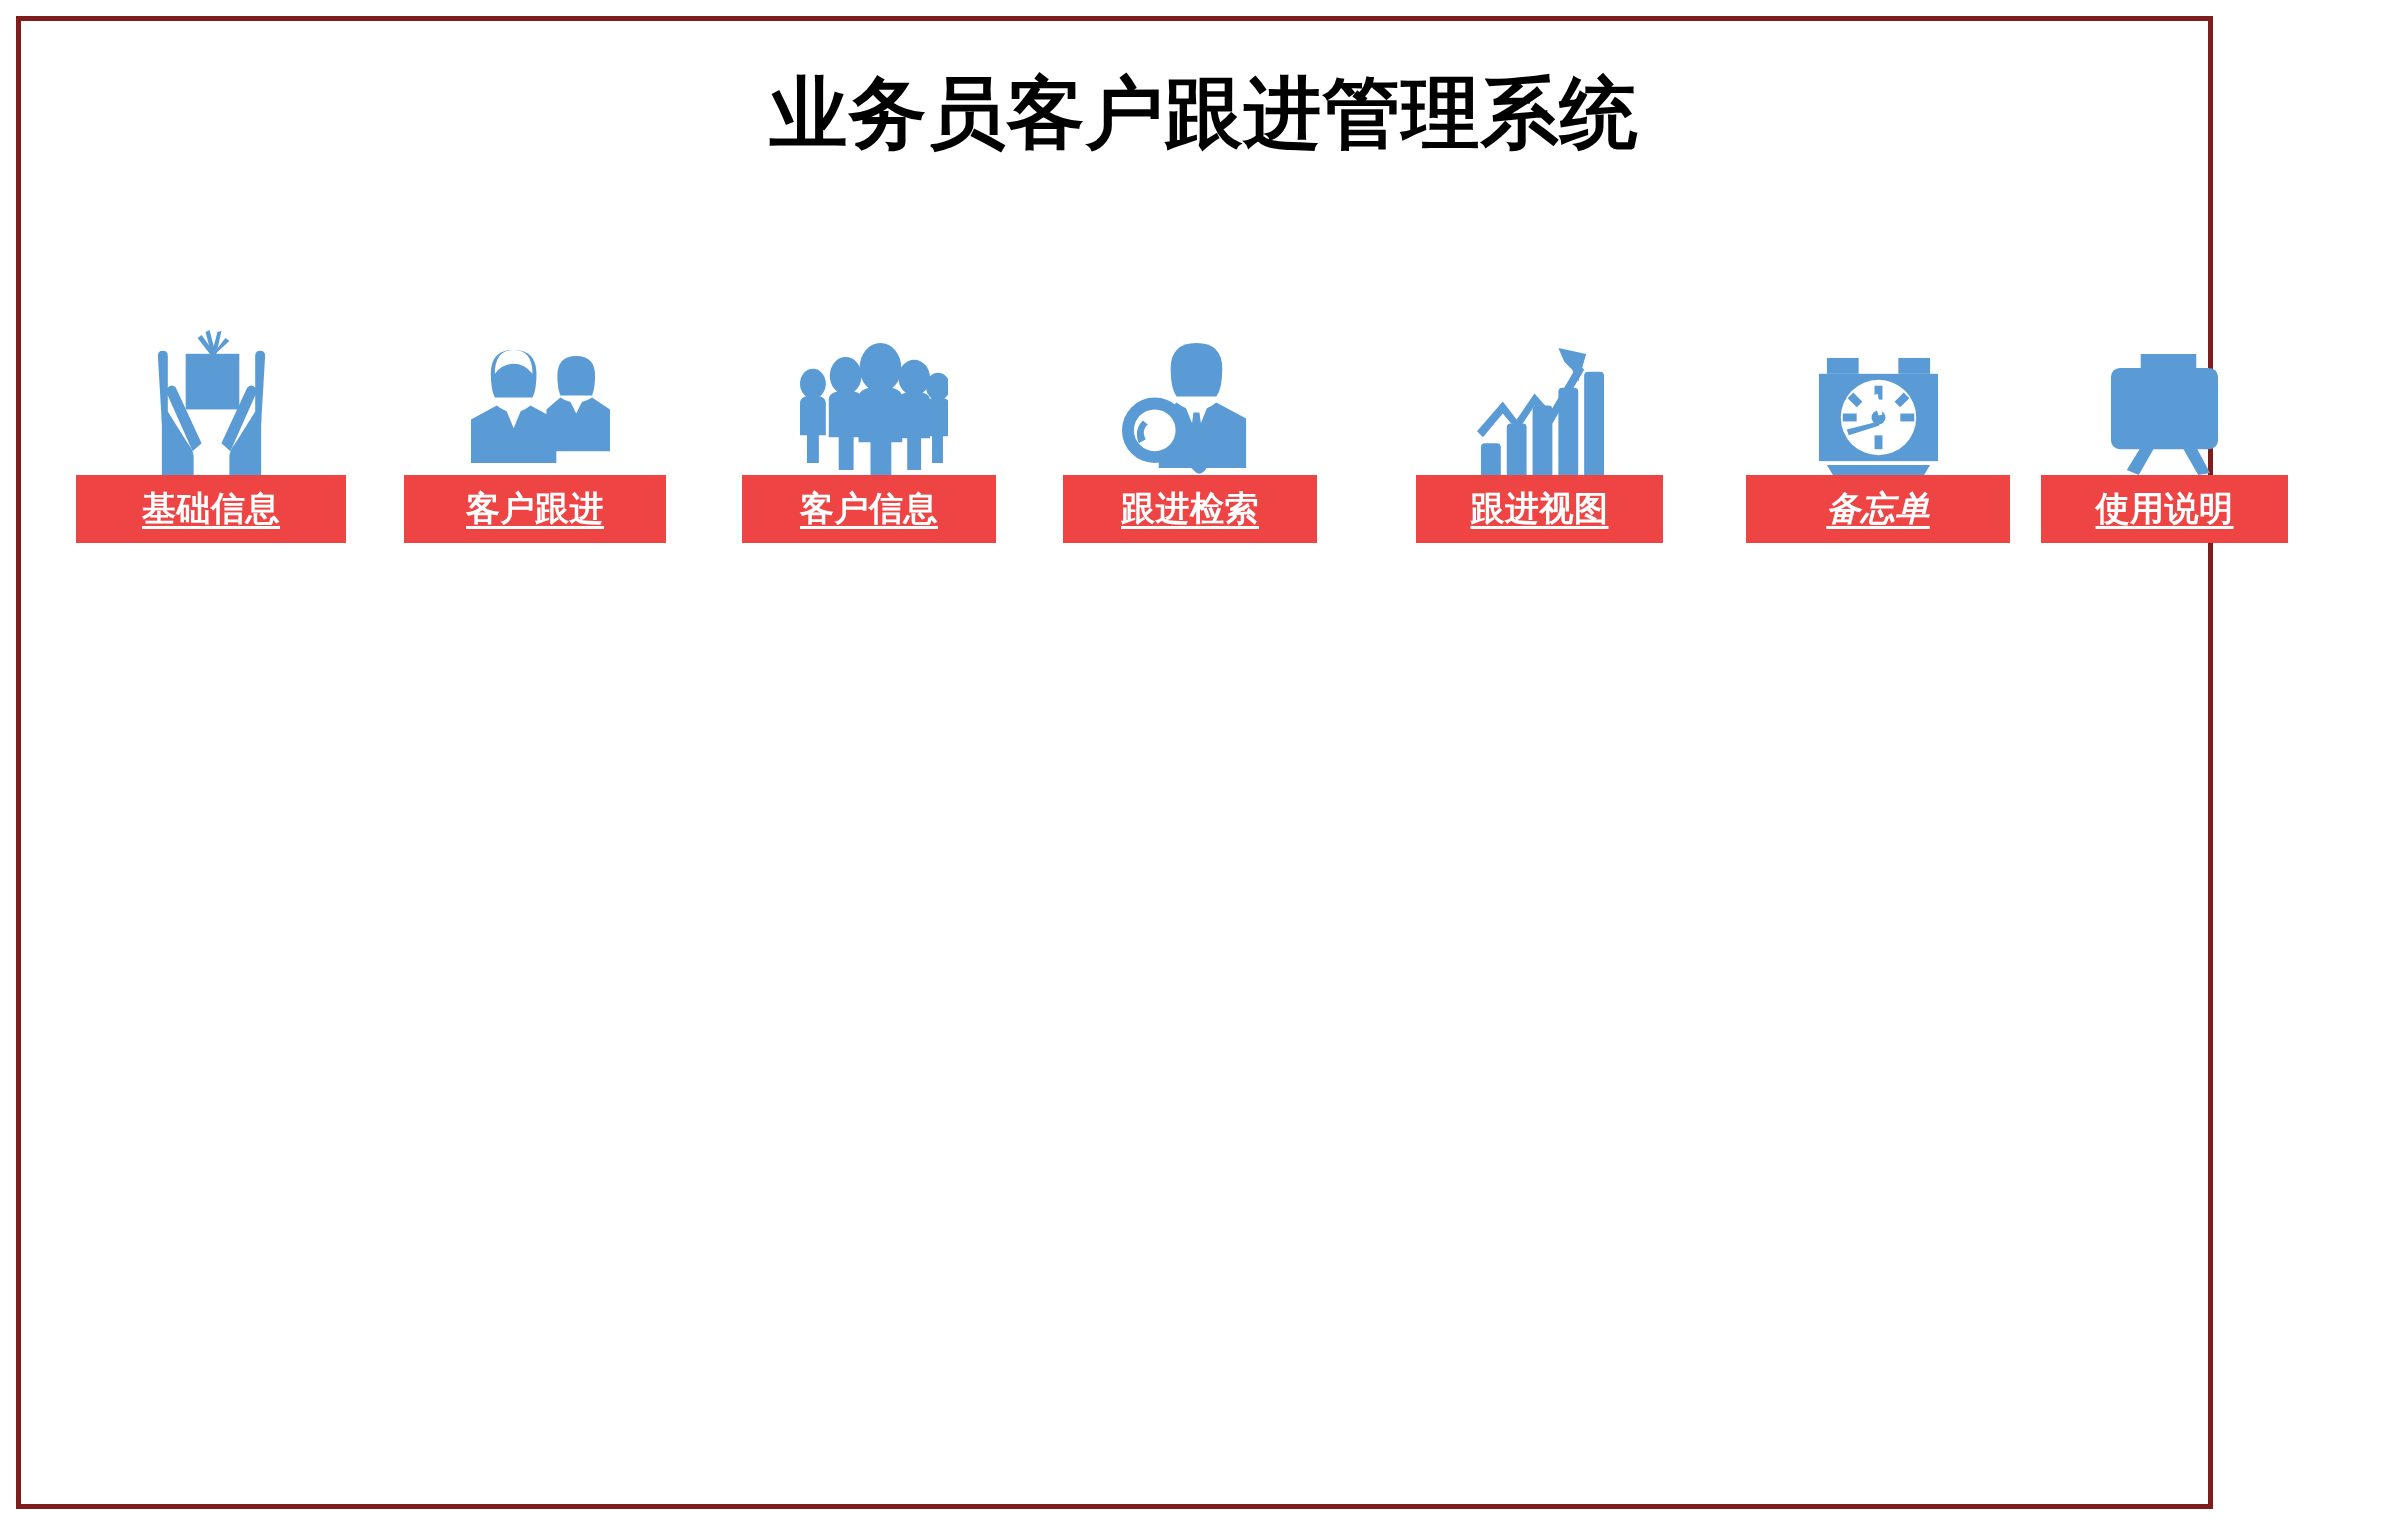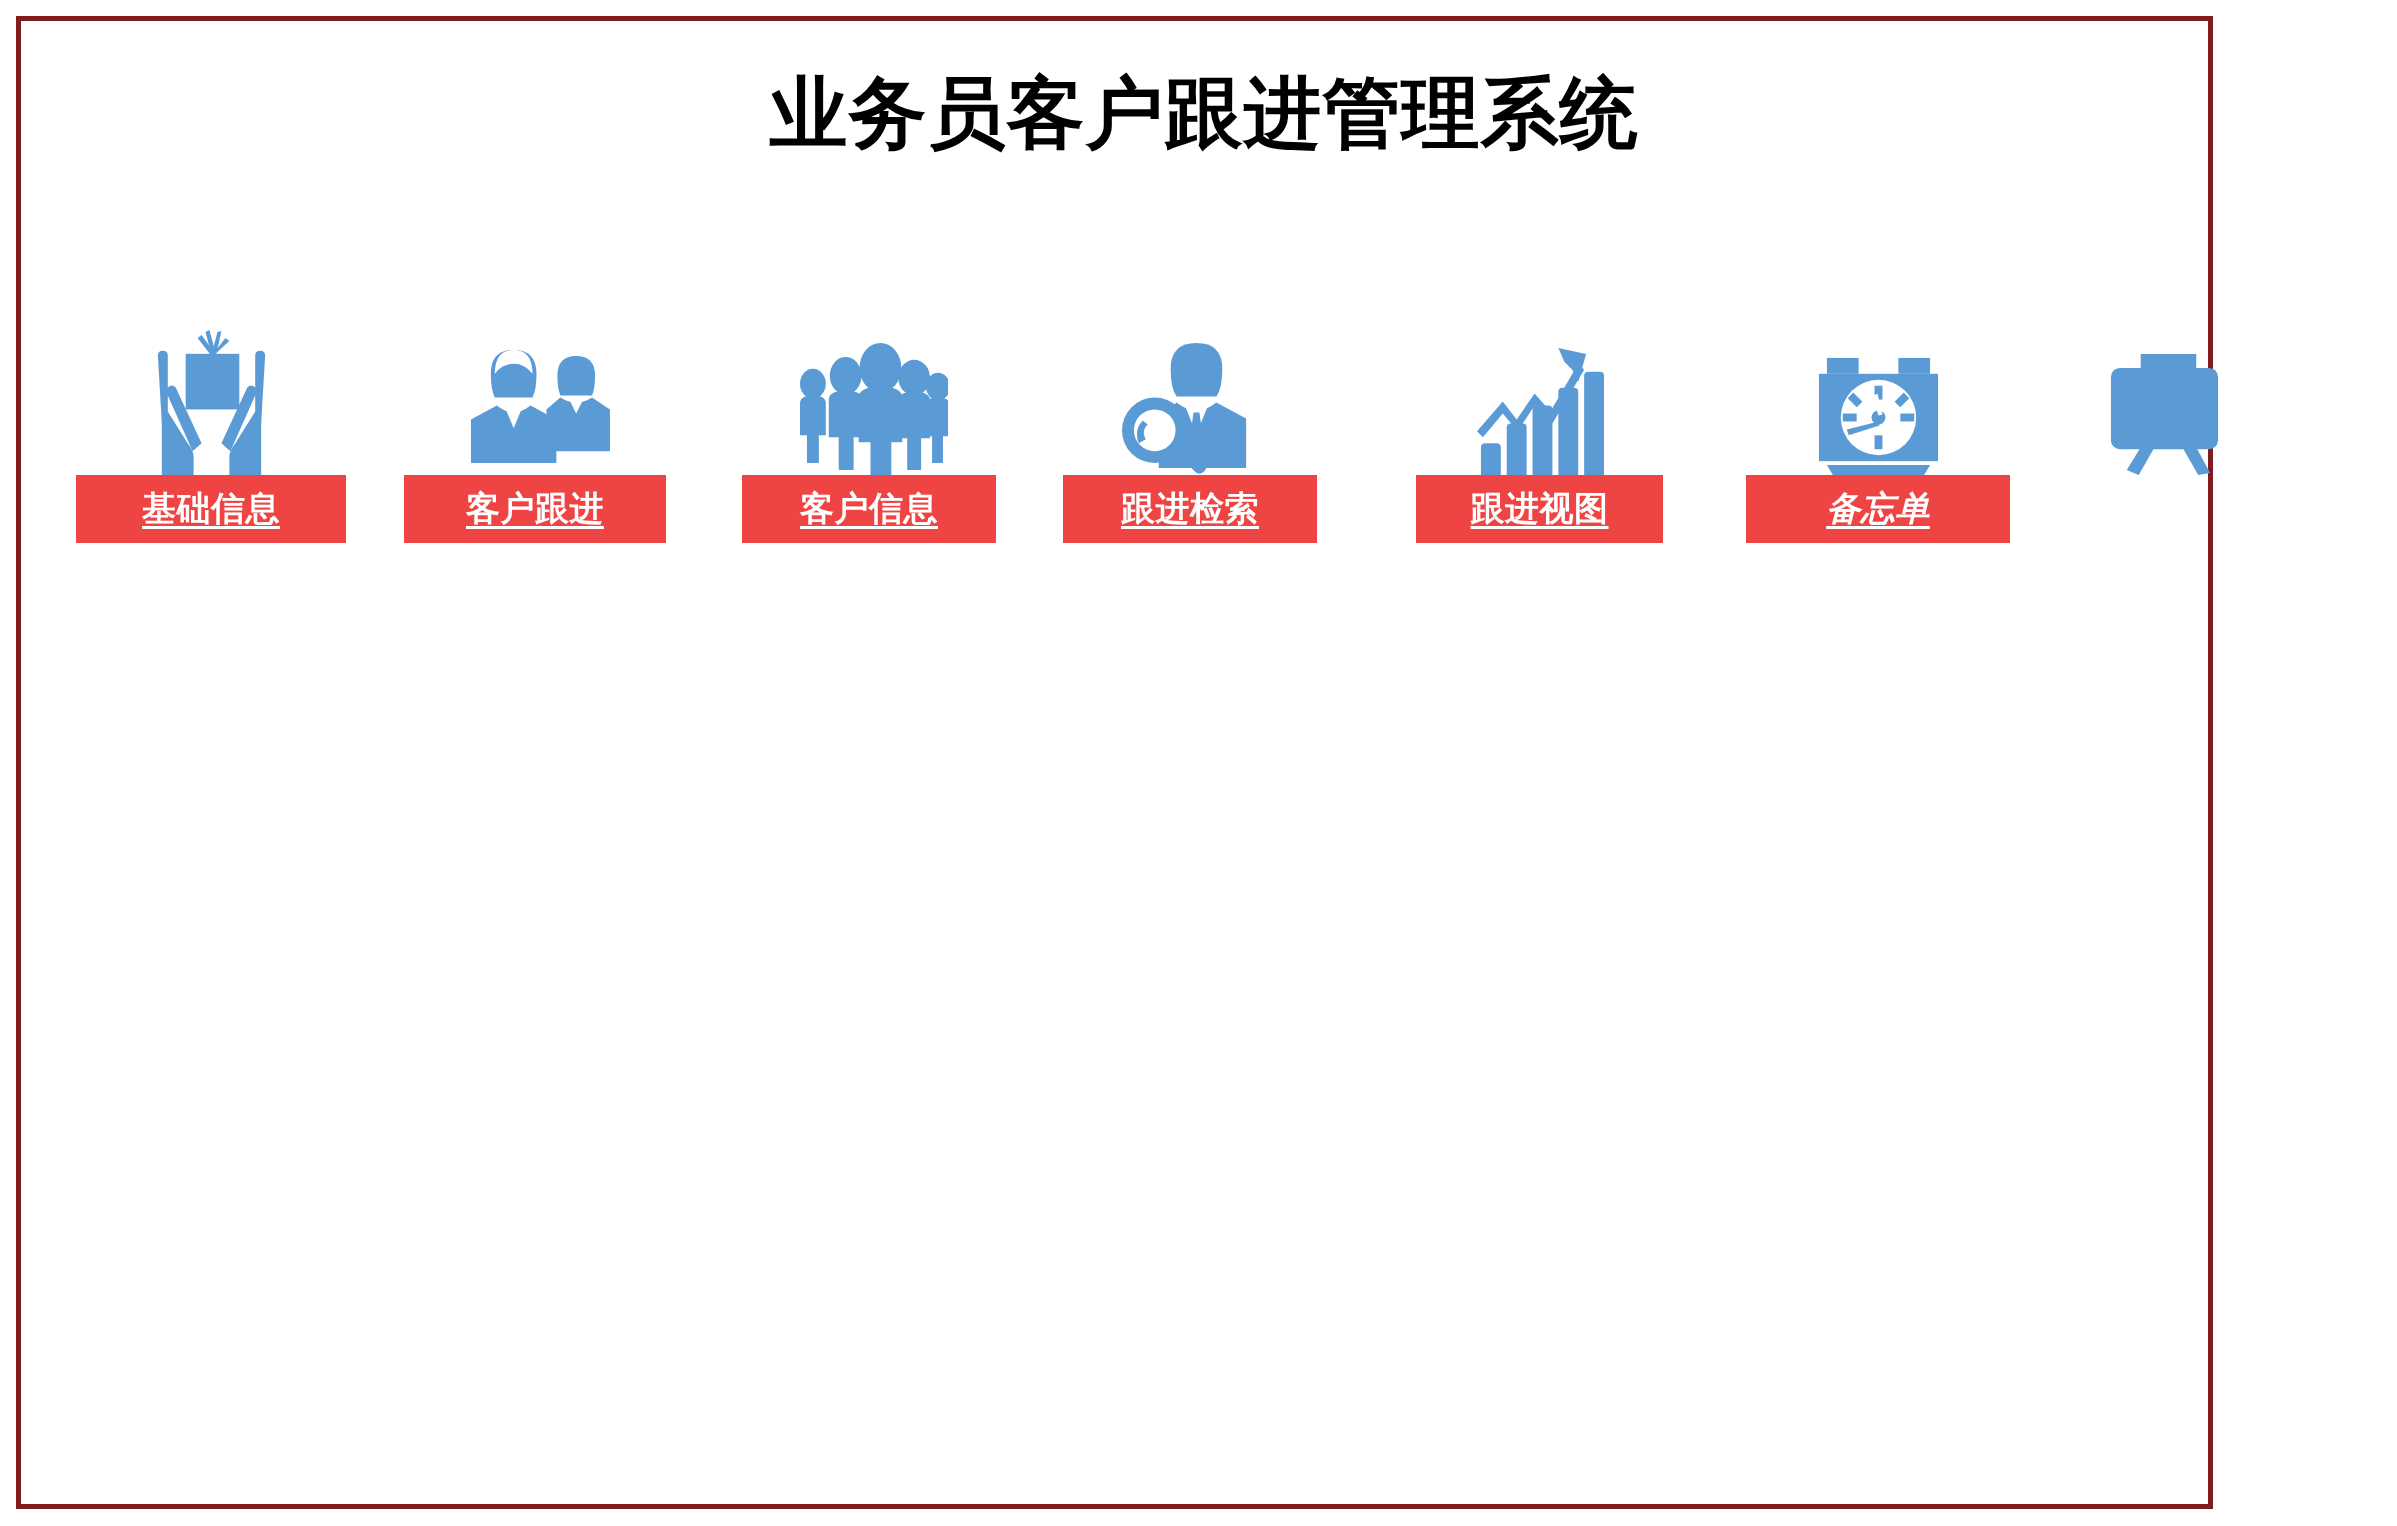--- a/index.html
+++ b/index.html
@@ -282,20 +282,23 @@
 
               <rect x="36" y="0" width="56" height="16"></rect>
 
               <rect x="6" y="14" width="108" height="82" rx="9"></rect>
 
               <path d="M36 94 L50 94 L34 122 L22 117 Z"></path>
               <path d="M78 94 L92 94 L106 120 L94 122 Z"></path>
             </g>
           </svg>
         </div>
+        <div class="nav-button">
+          <span class="nav-button-label">使用说明</span>
+        </div>
       </div>
 
     </div>
 
   </div>
 
 </div>
 
 
 </body></html>

